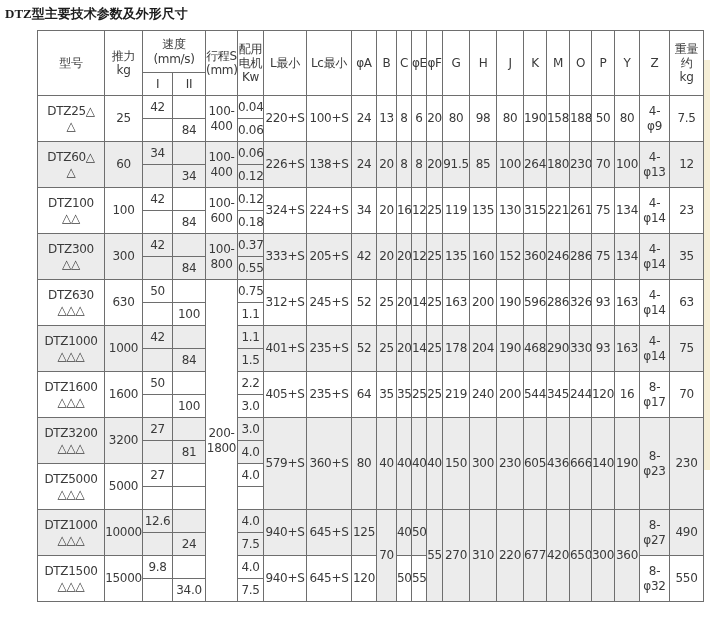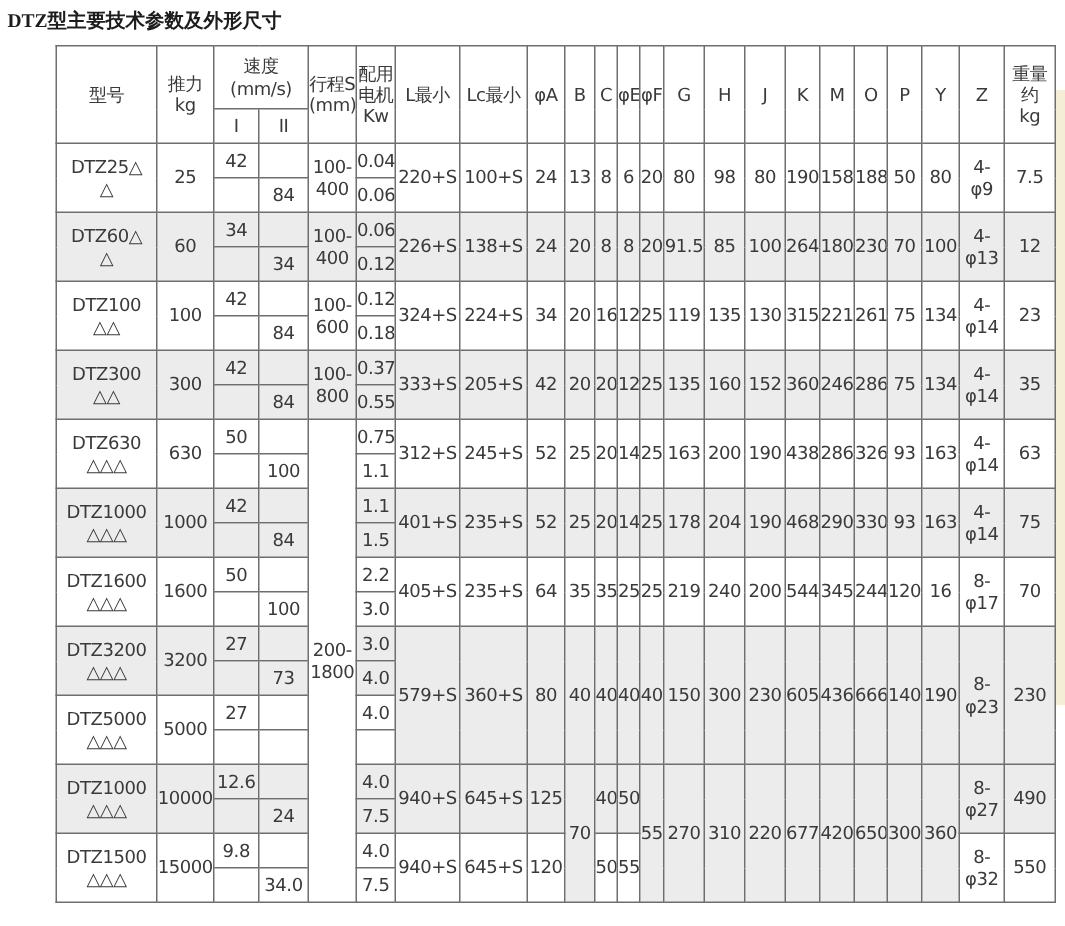--- a/index.html
+++ b/index.html
@@ -231,21 +231,21 @@
   <td rowspan="2">312+S</td>
   <td rowspan="2">245+S</td>
   <td rowspan="2">52</td>
   <td rowspan="2">25</td>
   <td rowspan="2">20</td>
   <td rowspan="2">14</td>
   <td rowspan="2">25</td>
   <td rowspan="2">163</td>
   <td rowspan="2">200</td>
   <td rowspan="2">190</td>
-  <td rowspan="2">438</td>
+  <td rowspan="2">596</td>
   <td rowspan="2">286</td>
   <td rowspan="2">326</td>
   <td rowspan="2">93</td>
   <td rowspan="2">163</td>
   <td rowspan="2">4-
 φ14</td>
   <td rowspan="2">63</td>
 </tr>
 <tr>
   <td></td>
@@ -338,21 +338,21 @@
   <td rowspan="4" class="g">436</td>
   <td rowspan="4" class="g">666</td>
   <td rowspan="4" class="g">140</td>
   <td rowspan="4" class="g">190</td>
   <td rowspan="4" class="g">8-
 φ23</td>
   <td rowspan="4" class="g">230</td>
 </tr>
 <tr>
   <td class="g"></td>
-  <td class="g">73</td>
+  <td class="g">81</td>
   <td class="g">4.0</td>
 </tr>
 
 <tr>
   <td rowspan="2">DTZ5000
 △△△</td>
   <td rowspan="2">5000</td>
   <td>27</td>
   <td></td>
   <td>4.0</td>

